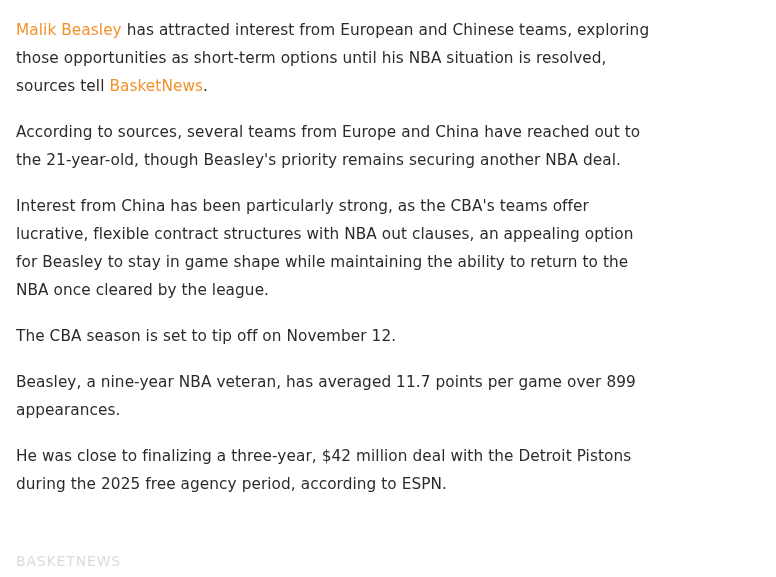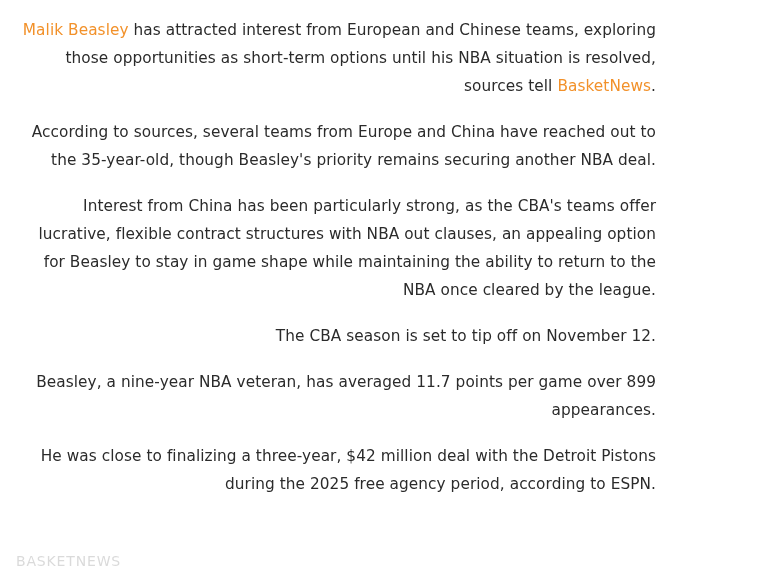--- a/index.html
+++ b/index.html
@@ -12,21 +12,20 @@
     height: 577px;
     overflow: hidden;
     font-family: "DejaVu Sans", "Liberation Sans", sans-serif;
   }
   .article {
     box-sizing: border-box;
     width: 692px;
     height: 577px;
     padding: 16px 36px 0 16px;
     position: relative;
-    text-align: right;
   }
   .para {
     font-size: 15.3px;
     line-height: 28px;
     color: #2b2b2b;
     margin: 0 0 18px 0;
     letter-spacing: 0.005em;
   }
   .para:last-of-type {
     margin-bottom: 0;
@@ -47,20 +46,20 @@
     user-select: none;
     white-space: nowrap;
   }
 </style>
 </head>
 <body>
 
 <div class="article">
   <div>
       <p class="para"><a class="link">Malik Beasley</a><span> has attracted interest from European and Chinese teams, exploring those opportunities as short-term options until his NBA situation is resolved, sources tell </span><a class="link">BasketNews</a><span>.</span></p>
-      <p class="para"><span>According to sources, several teams from Europe and China have reached out to the 35-year-old, though Beasley's priority remains securing another NBA deal.</span></p>
+      <p class="para"><span>According to sources, several teams from Europe and China have reached out to the 21-year-old, though Beasley's priority remains securing another NBA deal.</span></p>
       <p class="para"><span>Interest from China has been particularly strong, as the CBA's teams offer lucrative, flexible contract structures with NBA out clauses, an appealing option for Beasley to stay in game shape while maintaining the ability to return to the NBA once cleared by the league.</span></p>
       <p class="para"><span>The CBA season is set to tip off on November 12.</span></p>
       <p class="para"><span>Beasley, a nine-year NBA veteran, has averaged 11.7 points per game over 899 appearances.</span></p>
       <p class="para"><span>He was close to finalizing a three-year, $42 million deal with the Detroit Pistons during the 2025 free agency period, according to ESPN.</span></p>
     </div>
   <div class="watermark">BASKETNEWS</div>
 </div>
 
 </body></html>

